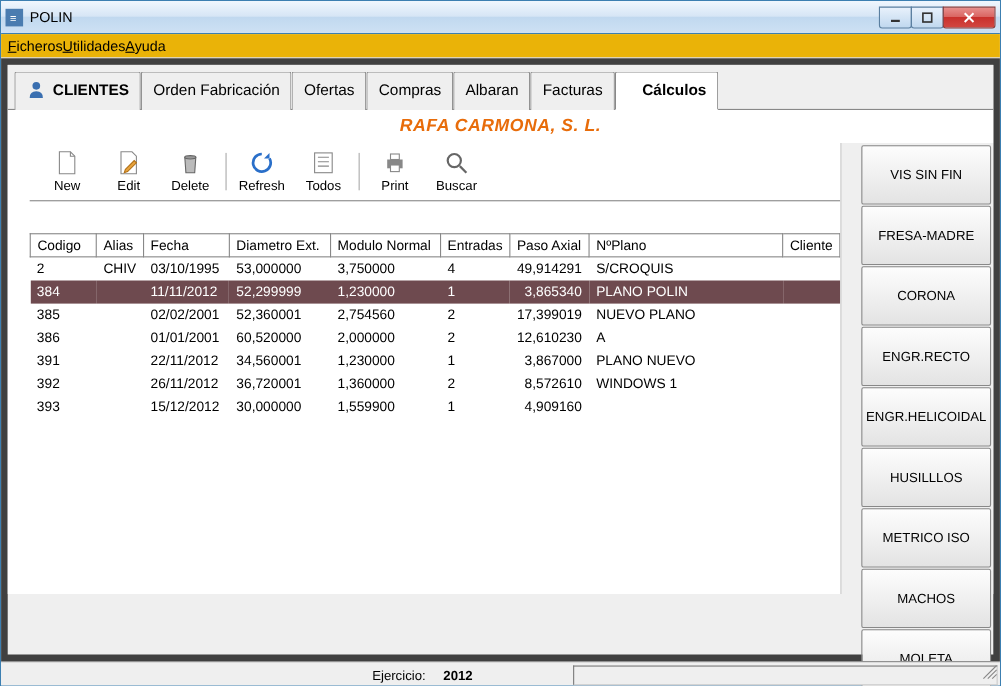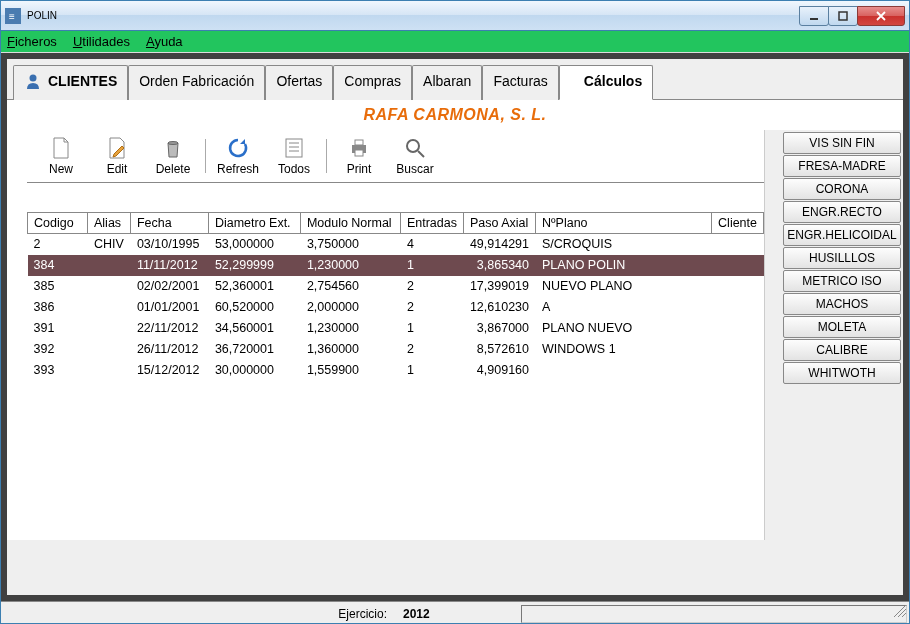--- a/index.html
+++ b/index.html
@@ -4,29 +4,29 @@
 <style>
 * { box-sizing: border-box; margin: 0; padding: 0; }
 body { font-family: "Segoe UI", Tahoma, sans-serif; font-size: 12px; background: #000; overflow: hidden; }
 
 .window { width: 910px; height: 624px; background: #fff; border: 1px solid #3c7fb1; position: relative; }
 
 
 .titlebar { height: 30px; background: linear-gradient(to bottom, #f0f7fe 0%, #d6e5f5 48%, #c0d8ef 49%, #cee1f4 100%); display: flex; align-items: center; padding: 0 4px; border-bottom: 1px solid #3c7fb1; }
 .titlebar-icon { width: 16px; height: 16px; background: #4a7cb0; margin-right: 6px; display: inline-flex; align-items: center; justify-content: center; }
 .titlebar-icon svg { width: 12px; height: 12px; }
-.titlebar-text { flex: 1; font-size: 10px; color: #000; }
+.titlebar-text { flex: 1; font-size: 13px; color: #000; }
 .win-controls { display: flex; gap: 0; }
 .win-btn { width: 30px; height: 20px; display: flex; align-items: center; justify-content: center; border: 1px solid #5a7fa0; border-radius: 0 0 3px 3px; margin-left: -1px; cursor: pointer; }
 .win-btn.min, .win-btn.max { background: linear-gradient(to bottom, #e8f1fb, #c0d8ef); }
 .win-btn.close { width: 48px; background: linear-gradient(to bottom, #e78f8d 0%, #d96360 48%, #c9302c 49%, #d24741 100%); border-color: #8b3a37; }
 .win-btn svg { width: 12px; height: 10px; }
 
 
-.menubar { height: 22px; background: #22c55e; display: flex; align-items: center; padding: 0 6px; gap: 16px; border-bottom: 1px solid #ddd; }
+.menubar { height: 22px; background: #eab308; display: flex; align-items: center; padding: 0 6px; gap: 0; border-bottom: 1px solid #ddd; }
 .menu-item { font-size: 13px; cursor: pointer; }
 .menu-item u { text-decoration: underline; }
 
 
 .tabbar { display: flex; background: #efefef; border-bottom: 1px solid #888; padding: 6px 6px 0 6px; }
 .tab { border: 1px solid #888; border-bottom: none; padding: 6px 10px 10px 10px; margin-right: 0; background: #efefef; border-radius: 2px 2px 0 0; display: flex; align-items: center; gap: 6px; font-size: 14px; cursor: pointer; position: relative; margin-bottom: -1px; }
 .tab.bold { font-weight: bold; }
 .tab.active { background: #fff; border-bottom: 1px solid #fff; z-index: 2; font-weight: bold; padding-left: 24px; }
 .tab-icon { width: 18px; height: 18px; display: inline-block; }
 
@@ -43,21 +43,21 @@
 
 .grid { width: 100%; border-collapse: collapse; font-size: 12.5px; margin-top: 29px; }
 .grid th { text-align: left; font-weight: normal; border: 1px solid #888; padding: 3px 6px; background: #fff; }
 .grid td { border-right: 1px solid transparent; padding: 3px 6px; white-space: nowrap; }
 .grid .numr { text-align: right; }
 .grid tr.sel td { background: #6e4a4f; color: #fff; }
 .grid tbody tr { border-bottom: 1px solid transparent; }
 
 
 .rail { width: 122px; background: #efefef; padding: 2px; display: flex; flex-direction: column; gap: 1px; }
-.rail-btn { border: 1px solid #888; background: linear-gradient(to bottom, #fdfdfd, #e3e3e3); padding: 3px 0; text-align: center; font-size: 12px; cursor: pointer; border-radius: 2px; }
+.rail-btn { border: 1px solid #888; background: linear-gradient(to bottom, #fdfdfd, #e3e3e3); padding: 19px 0; text-align: center; font-size: 12px; cursor: pointer; border-radius: 2px; }
 
 
 .statusbar { position: absolute; bottom: 0; left: 0; right: 0; height: 22px; background: #efefef; border-top: 1px solid #888; display: flex; align-items: flex-end; }
 .status-cell { border: 1px inset #ccc; height: 18px; display: flex; align-items: center; padding: 0 6px; margin: 0 2px; }
 .status-cell.lbl { width: 190px; justify-content: flex-end; border: none; }
 .status-cell.val { width: 120px; font-weight: bold; border: none; }
 .status-grip { position: absolute; right: 2px; bottom: 2px; }
 
 
 .scrollbar-v { width: 17px; background: #efefef; border-left: 1px solid #ccc; }

